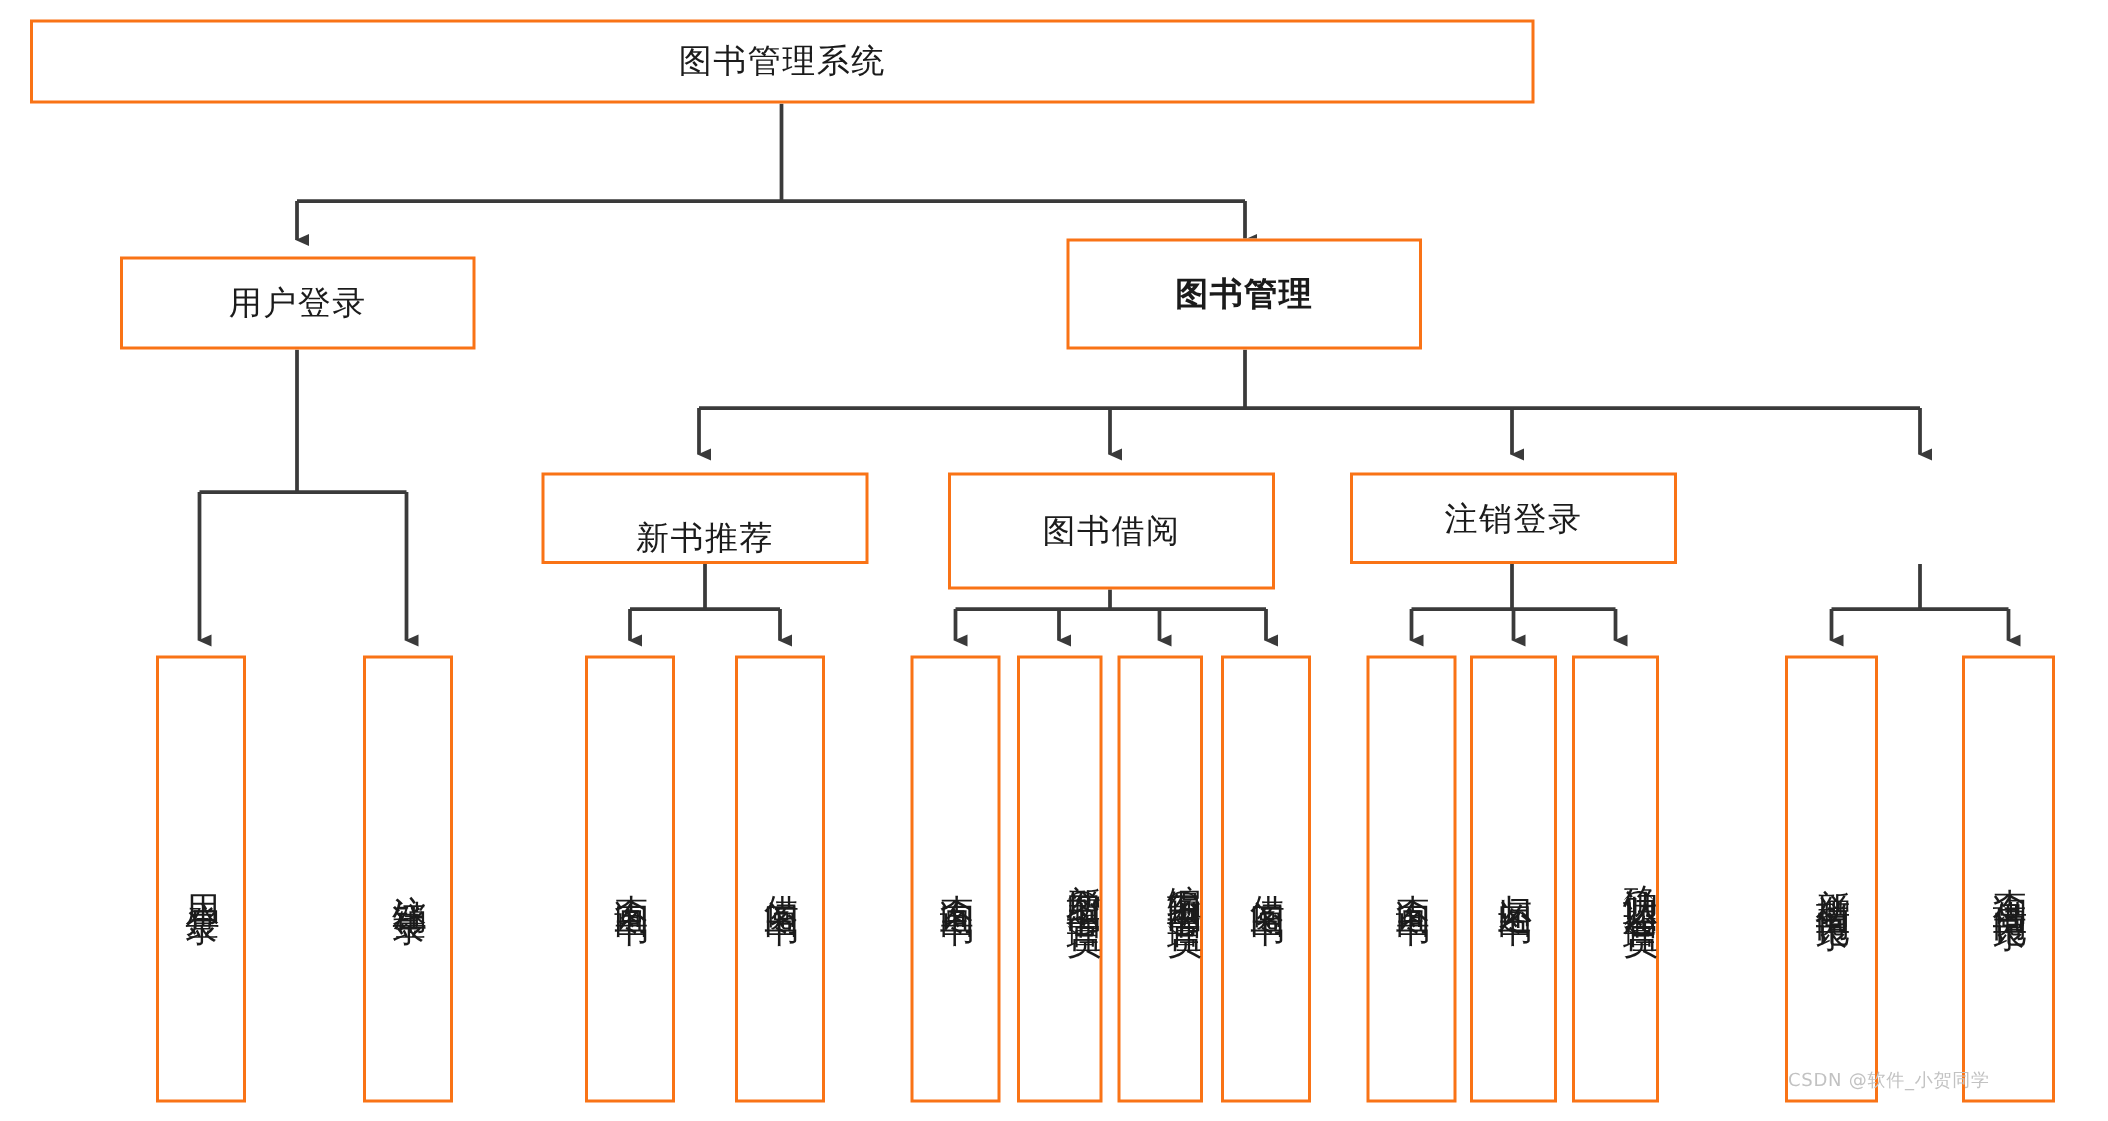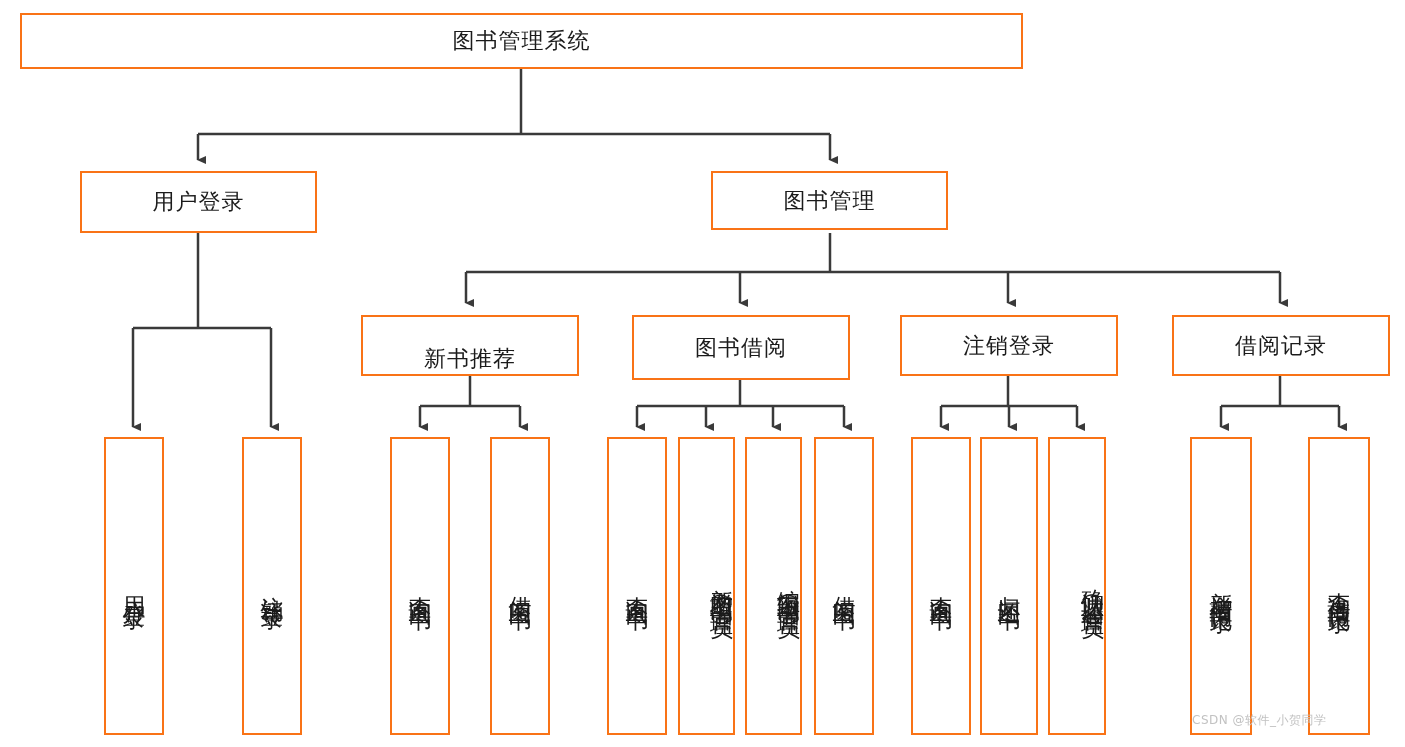--- a/index.html
+++ b/index.html
@@ -123,35 +123,32 @@
     </g>
   </svg>
 
   <div class="node node-h" style="left:20px; top:13px; width:1003px; height:56px;">
     <span>图书管理系统</span>
   </div>
 
   <div class="node node-h" style="left:80px; top:171px; width:237px; height:62px;">
     <span>用户登录</span>
   </div>
-  <div class="node node-h" style="left:711px; top:171px; width:237px; height:59px;">
+  <div class="node node-h" style="left:711px; top:159px; width:237px; height:74px;font-weight:bold;">
     <span>图书管理</span>
   </div>
 
   <div class="node node-h" style="left:361px; top:315px; width:218px; height:61px;align-items:flex-end;">
     <span>新书推荐</span>
   </div>
-  <div class="node node-h" style="left:632px; top:315px; width:218px; height:65px;">
+  <div class="node node-h" style="left:632px; top:315px; width:218px; height:78px;">
     <span>图书借阅</span>
   </div>
   <div class="node node-h" style="left:900px; top:315px; width:218px; height:61px;">
     <span>注销登录</span>
-  </div>
-  <div class="node node-h" style="left:1172px; top:315px; width:218px; height:61px;">
-    <span>借阅记录</span>
   </div>
 
   <div class="node node-v mid" style="left:104px; top:437px; width:60px; height:298px;">
     <span class="vtext">用户登录</span>
   </div>
   <div class="node node-v mid" style="left:242px; top:437px; width:60px; height:298px;">
     <span class="vtext">注销登录</span>
   </div>
 
   <div class="node node-v mid" style="left:390px; top:437px; width:60px; height:298px;">

